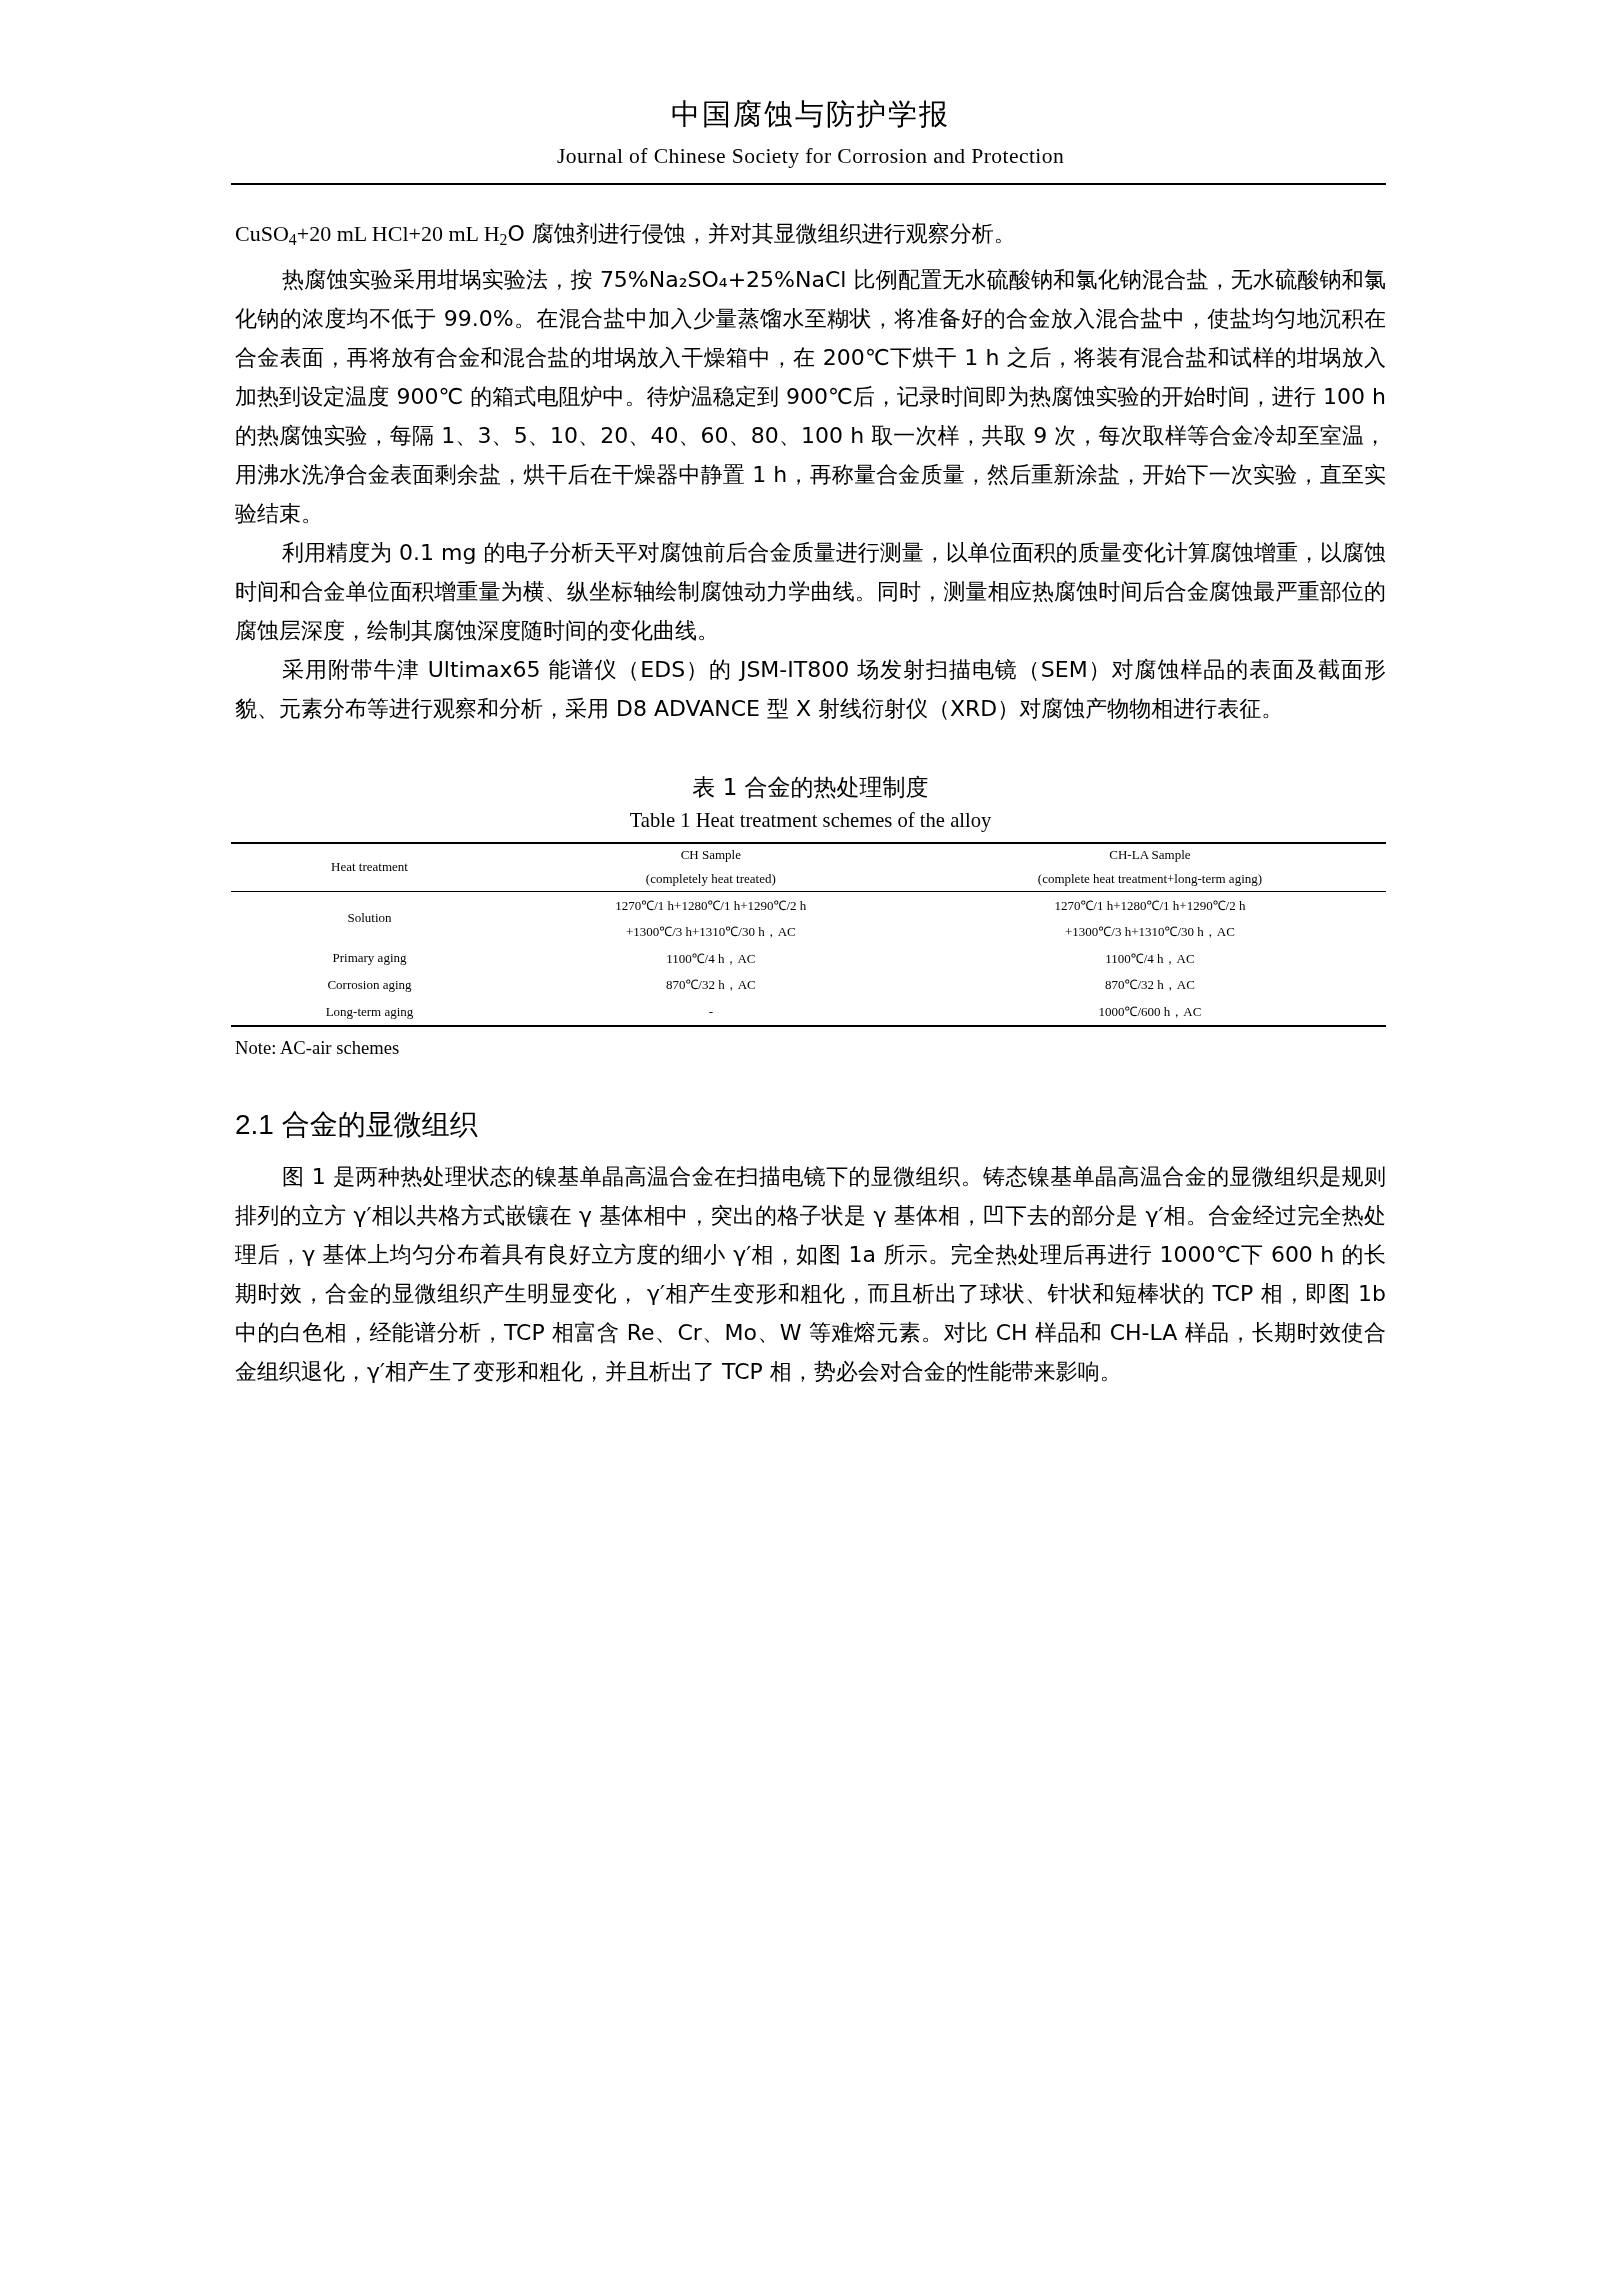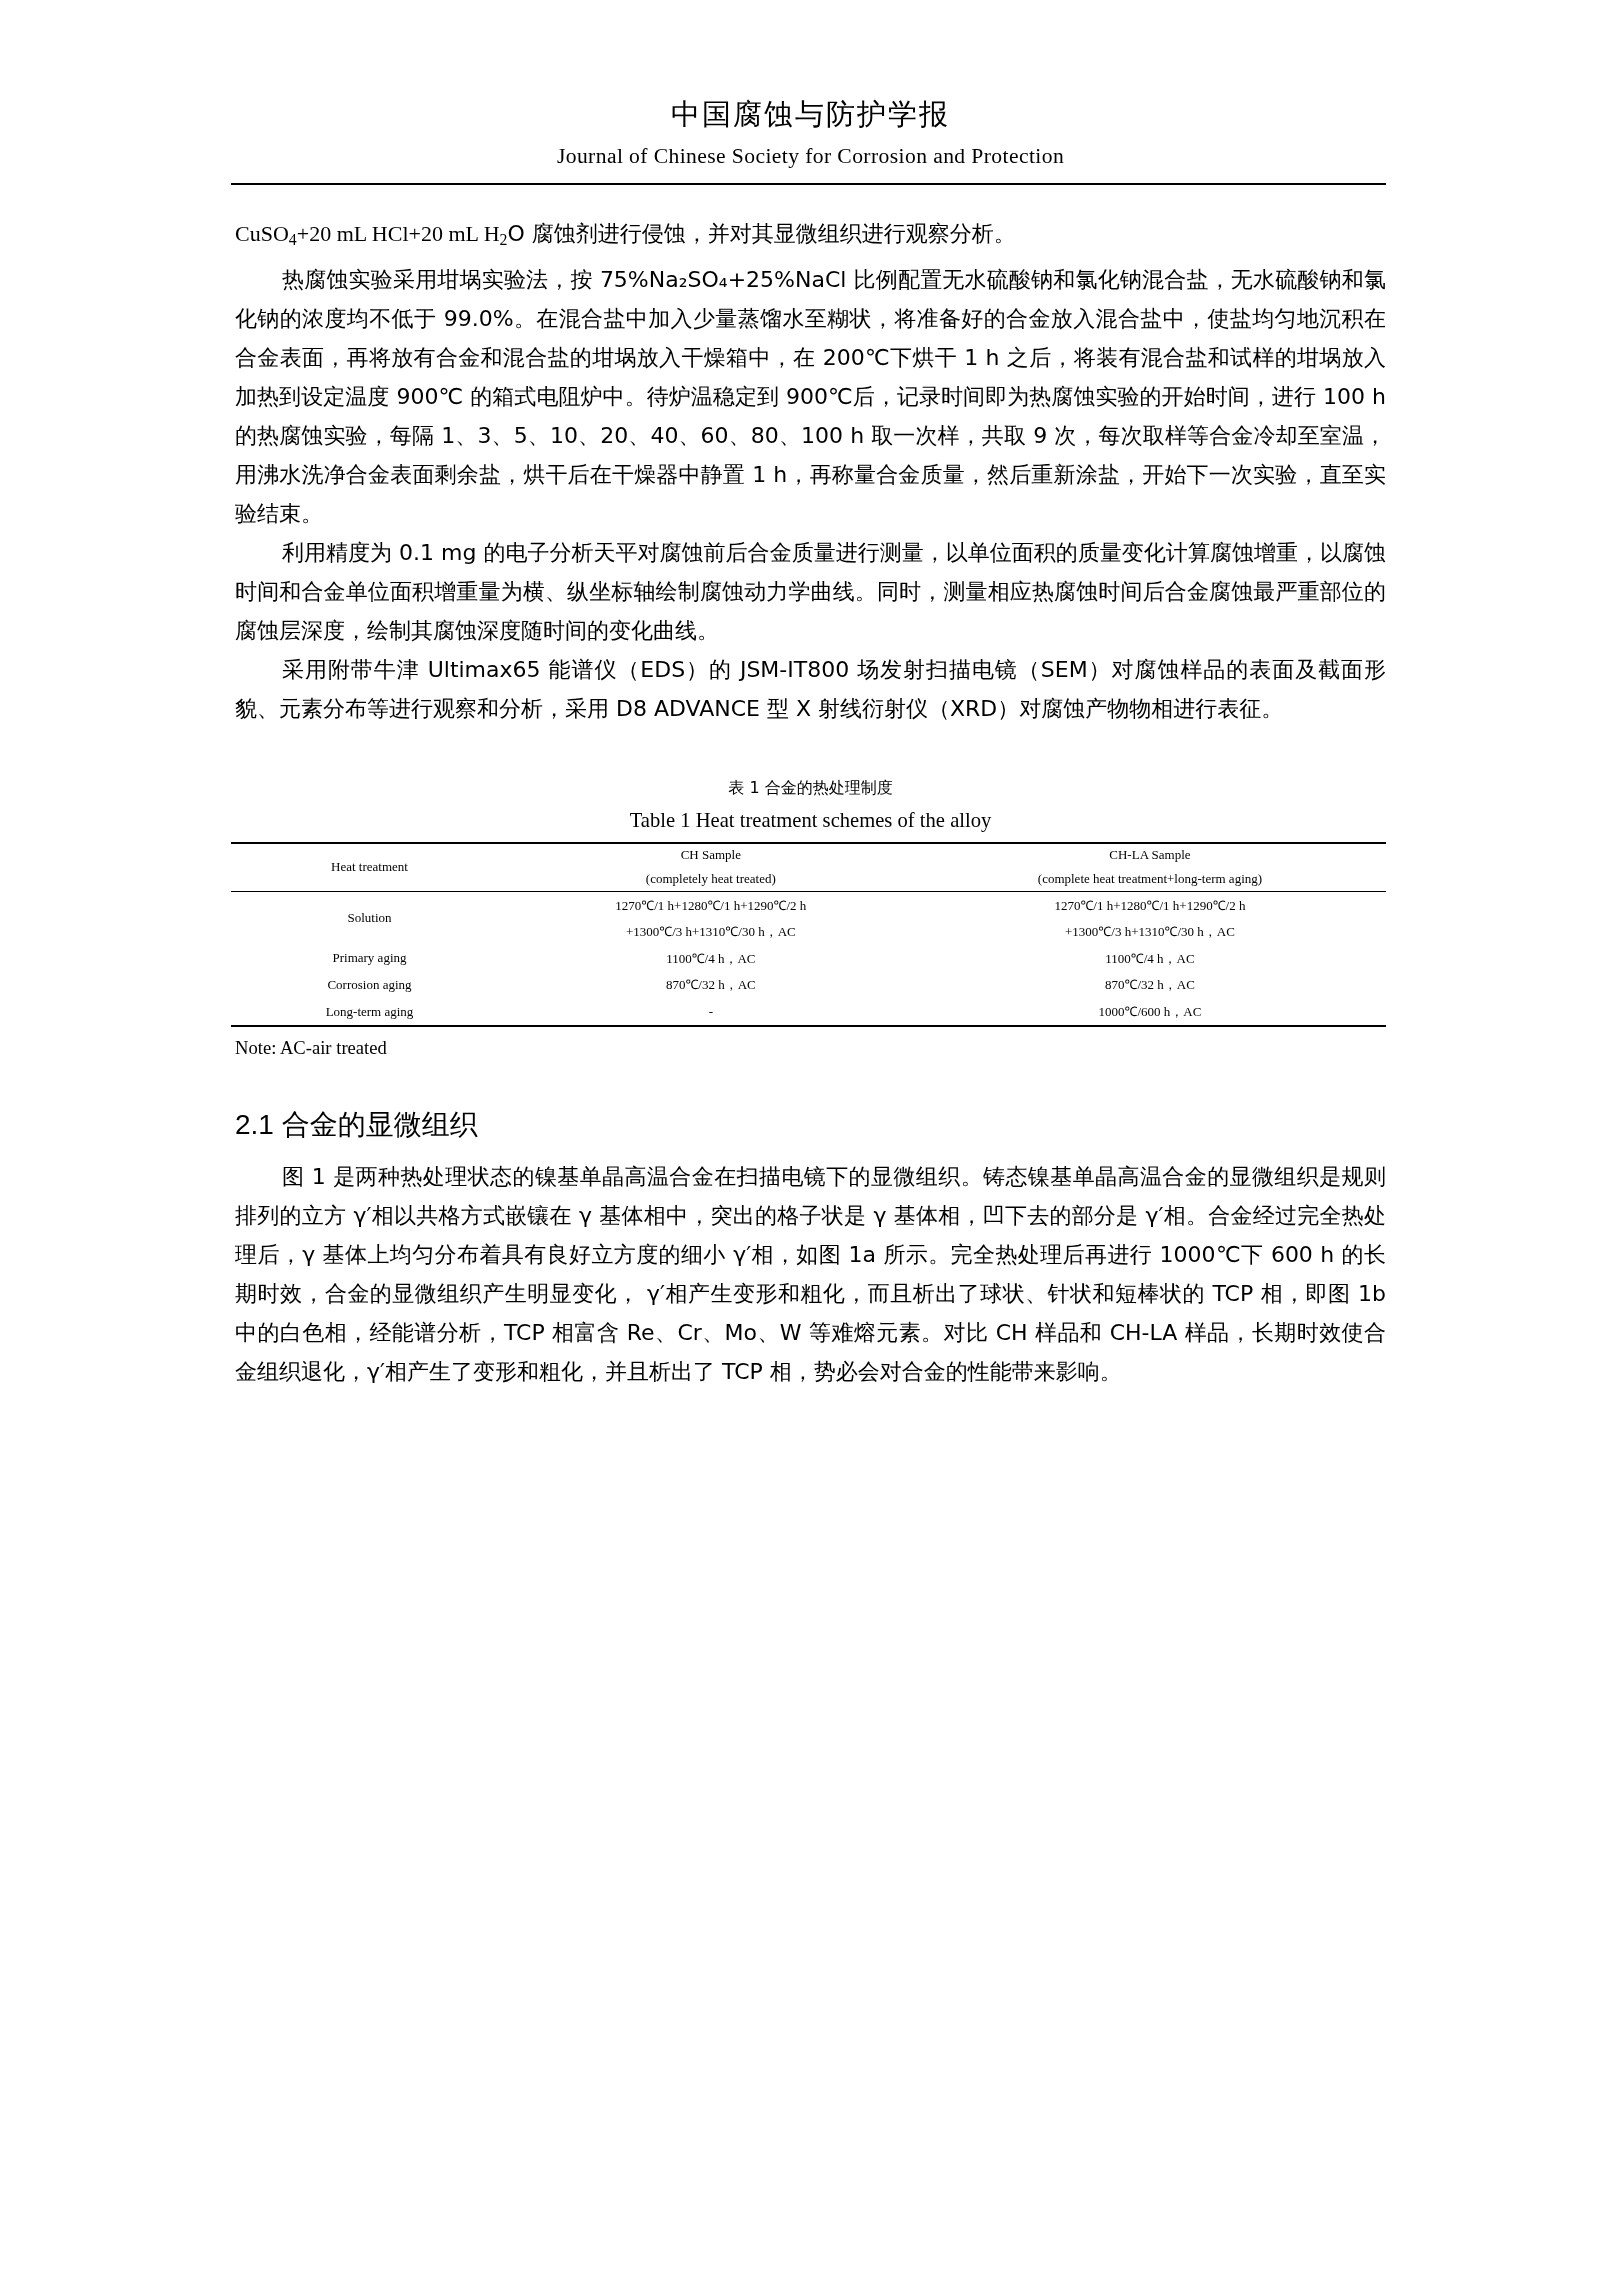--- a/index.html
+++ b/index.html
@@ -61,21 +61,21 @@
   .serif { font-family: "Liberation Serif", serif; }
   sub { font-size: 0.72em; vertical-align: -0.28em; }
 
   
   .table-block {
     margin-top: 43px;
   }
   .tbl-title-cn {
     text-align: center;
     font-family: "DejaVu Sans", sans-serif;
-    font-size: 16px;
+    font-size: 23px;
     line-height: 33px;
   }
   .tbl-title-en {
     text-align: center;
     font-family: "Liberation Serif", serif;
     font-size: 20.6px;
     line-height: 33px;
     margin-bottom: 5px;
   }
   table.heat {
@@ -171,21 +171,21 @@
         <td>870℃/32 h，AC</td>
       </tr>
       <tr class="rule-bot">
         <td>Long-term aging</td>
         <td>-</td>
         <td>1000℃/600 h，AC</td>
       </tr>
     </tbody>
       </table>
 
-    <div class="note">Note: AC-air treated</div>
+    <div class="note">Note: AC-air schemes</div>
   </div>
 
   <h3 class="subsec">2.1 合金的显微组织</h3>
 
   <div class="body-text para-after-head">
     <p class="indent">图 1 是两种热处理状态的镍基单晶高温合金在扫描电镜下的显微组织。铸态镍基单晶高温合金的显微组织是规则排列的立方 γ′相以共格方式嵌镶在 γ 基体相中，突出的格子状是 γ 基体相，凹下去的部分是 γ′相。合金经过完全热处理后，γ 基体上均匀分布着具有良好立方度的细小 γ′相，如图 1a 所示。完全热处理后再进行 1000℃下 600 h 的长期时效，合金的显微组织产生明显变化， γ′相产生变形和粗化，而且析出了球状、针状和短棒状的 TCP 相，即图 1b 中的白色相，经能谱分析，TCP 相富含 Re、Cr、Mo、W 等难熔元素。对比 CH 样品和 CH-LA 样品，长期时效使合金组织退化，γ′相产生了变形和粗化，并且析出了 TCP 相，势必会对合金的性能带来影响。</p>
   </div>
 
 </div>
 

